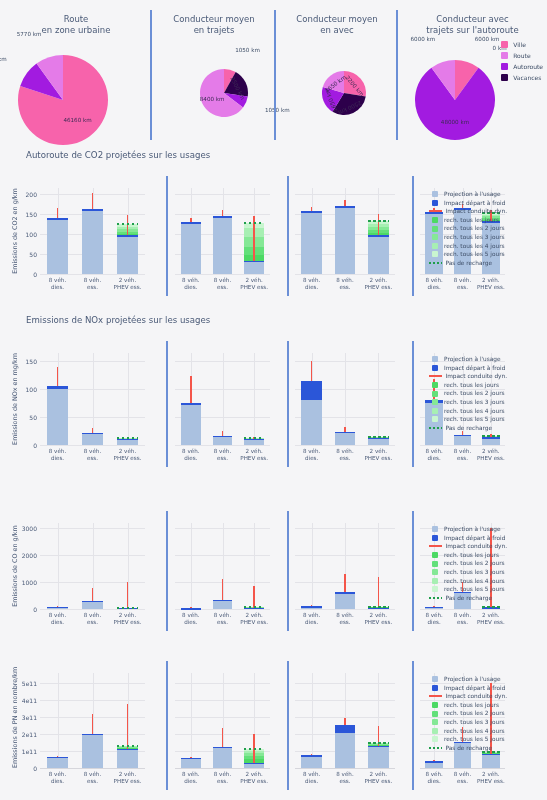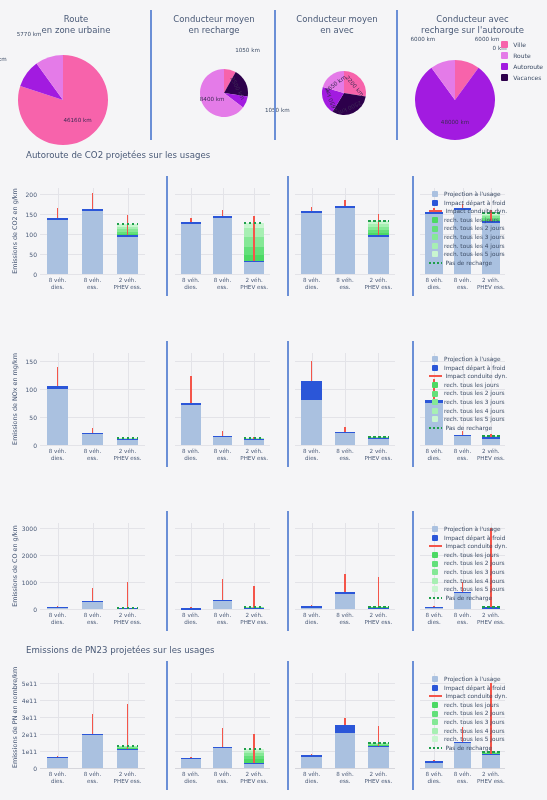--- a/index.html
+++ b/index.html
@@ -57,21 +57,21 @@
           <path d="M 63 100 L 63 55 A 45 45 0 1 1 20.202456766718086 86.09423525312738 Z" fill="#f763ab"></path>
           <path d="M 63 100 L 20.202456766718086 86.09423525312738 A 45 45 0 0 1 36.5496636468387 63.59423525312737 Z" fill="#a21be0"></path>
           <path d="M 63 100 L 36.5496636468387 63.59423525312737 A 45 45 0 0 1 62.99999999999999 55 Z" fill="#e47be8"></path>
           <text x="77.54768499423871" y="122.02317061077996" class="pie-lbl-in" text-anchor="middle">46160 km</text>
           <text x="-3.3361920115869736" y="80.44606464234742" class="pie-lbl" text-anchor="end">0 km</text>
           <text x="6.571064642347409" y="61.00197865260001" class="pie-lbl" text-anchor="end">5770 km</text>
           <text x="41.44606464234741" y="35.66380798841304" class="pie-lbl" text-anchor="end">5770 km</text>
         </svg>
       </div>
       <div class="pie-panel" style="left: 152px; width: 124px;">
-        <div class="pie-title"><span>Conducteur moyen</span><br><span>en recharge</span></div>
+        <div class="pie-title"><span>Conducteur moyen</span><br><span>en trajets</span></div>
         <svg class="pie-svg" width="124" height="150" style="position: absolute; left: 0px; top: 0px;">
           <path d="M 72 93 L 72 69 A 24 24 0 0 1 83.66360191782255 72.02476721696357 Z" fill="#f763ab"></path>
           <path d="M 72 93 L 83.66360191782255 72.02476721696357 A 24 24 0 0 1 95.74815358682523 96.46773718966132 Z" fill="#2d004b"></path>
           <path d="M 72 93 L 95.74815358682523 96.46773718966132 A 24 24 0 0 1 91.0698643131301 107.57190018764908 Z" fill="#a21be0"></path>
           <path d="M 72 93 L 91.0698643131301 107.57190018764908 A 24 24 0 1 1 72 69 Z" fill="#e47be8"></path>
           <text x="83.14572517159354" y="52.02171699102782" class="pie-lbl" text-anchor="start">1050 km</text>
           <text x="83.8328355723033" y="89.14987159809002" class="pie-lbl-in" text-anchor="middle" transform="rotate(63.6923076923077 83.8328355723033 89.14987159809002)">2500 km</text>
           <text x="112.91685083799305" y="112.23865764789788" class="pie-lbl" text-anchor="start">1050 km</text>
           <text x="60.16716442769671" y="100.85012840190998" class="pie-lbl-in" text-anchor="middle">8400 km</text>
         </svg>
@@ -83,21 +83,21 @@
           <path d="M 68 93 L 89.72914349309303 96.44155823088508 A 22 22 0 0 1 56.50503157624912 111.75808361579003 Z" fill="#2d004b"></path>
           <path d="M 68 93 L 56.50503157624912 111.75808361579003 A 22 22 0 0 1 46.82598479801976 87.02831010296836 Z" fill="#a21be0"></path>
           <path d="M 68 93 L 46.82598479801976 87.02831010296836 A 22 22 0 0 1 68.00000000000001 71 Z" fill="#e47be8"></path>
           <text x="77.20091218376038" y="87.14167861520478" class="pie-lbl-in" text-anchor="middle" transform="rotate(49.50000000000001 77.20091218376038 87.14167861520478)">2200 km</text>
           <text x="73.06578282420288" y="105.98853240328349" class="pie-lbl-in" text-anchor="middle" transform="rotate(155.25 73.06578282420288 105.98853240328349)">2500 km</text>
           <text x="56.73229928941848" y="99.4100930485377" class="pie-lbl-in" text-anchor="middle" transform="rotate(248.62500000000003 56.73229928941848 99.4100930485377)">1650 km</text>
           <text x="60.696973102361795" y="85.35242008935023" class="pie-lbl-in" text-anchor="middle" transform="rotate(322.875 60.696973102361795 85.35242008935023)">1650 km</text>
         </svg>
       </div>
       <div class="pie-panel" style="left: 398px; width: 149px;">
-        <div class="pie-title"><span>Conducteur avec</span><br><span>recharge sur l'autoroute</span></div>
+        <div class="pie-title"><span>Conducteur avec</span><br><span>trajets sur l'autoroute</span></div>
         <svg class="pie-svg" width="149" height="150" style="position: absolute; left: 0px; top: 0px;">
           <path d="M 57 100 L 57 60 A 40 40 0 0 1 80.51141009169893 67.63932022500211 Z" fill="#f763ab"></path>
           <path d="M 57 100 L 80.51141009169893 67.63932022500211 A 40 40 0 1 1 33.488589908301066 67.63932022500211 Z" fill="#a21be0"></path>
           <path d="M 57 100 L 33.488589908301066 67.63932022500211 A 40 40 0 0 1 56.99999999999999 60 Z" fill="#e47be8"></path>
           <text x="76.77708763999664" y="41.132382957110174" class="pie-lbl" text-anchor="start">6000 km</text>
           <text x="94.61825614671828" y="50.22291236000336" class="pie-lbl" text-anchor="start">0 km</text>
           <text x="57" y="124" class="pie-lbl-in" text-anchor="middle">48000 km</text>
           <text x="37.222912360003356" y="41.132382957110174" class="pie-lbl" text-anchor="end">6000 km</text>
         </svg>
       </div>
@@ -317,20 +317,21 @@
             <span class="sw" style="background: rgb(201, 246, 208);"></span>
             <span class="tx">rech. tous les 5 jours</span>
           </div>
           <div class="lg">
             <span class="swdash"></span>
             <span class="tx">Pas de recharge</span>
           </div>
         </div>
       </div>
       <div class="block" style="position: absolute; left: 0px; right: 0px; top: 315px; height: 170px;">
+        <div class="block-title">Emissions de NOx projetées sur les usages</div>
         <div class="ylabel" style="left: 11px; top: 130px; width: 92px; text-align: center;">Emissions de NOx en mg/km</div>
         <div class="plot" style="left: 40px; top: 38px; width: 105px; height: 92px;">
           <div class="gridline" style="top: 92px;"></div>
           <div class="ytick" style="top: 92px;">0</div>
           <div class="gridline" style="top: 64.1212px;"></div>
           <div class="ytick" style="top: 64.1212px;">50</div>
           <div class="gridline" style="top: 36.2424px;"></div>
           <div class="ytick" style="top: 36.2424px;">100</div>
           <div class="gridline" style="top: 8.36364px;"></div>
           <div class="ytick" style="top: 8.36364px;">150</div>
@@ -701,21 +702,20 @@
             <span class="sw" style="background: rgb(201, 246, 208);"></span>
             <span class="tx">rech. tous les 5 jours</span>
           </div>
           <div class="lg">
             <span class="swdash"></span>
             <span class="tx">Pas de recharge</span>
           </div>
         </div>
       </div>
       <div class="block" style="position: absolute; left: 0px; right: 0px; top: 645px; height: 155px;">
-        <div class="block-title">Emissions de PN23 projetées sur les usages</div>
         <div class="ylabel" style="left: 11px; top: 123px; width: 95px; text-align: center;">Emissions de PN en nombre/km</div>
         <div class="plot" style="left: 40px; top: 28px; width: 105px; height: 95px;">
           <div class="gridline" style="top: 78.0357px;"></div>
           <div class="ytick" style="top: 78.0357px;">1e11</div>
           <div class="gridline" style="top: 61.0714px;"></div>
           <div class="ytick" style="top: 61.0714px;">2e11</div>
           <div class="gridline" style="top: 44.1071px;"></div>
           <div class="ytick" style="top: 44.1071px;">3e11</div>
           <div class="gridline" style="top: 27.1429px;"></div>
           <div class="ytick" style="top: 27.1429px;">4e11</div>

